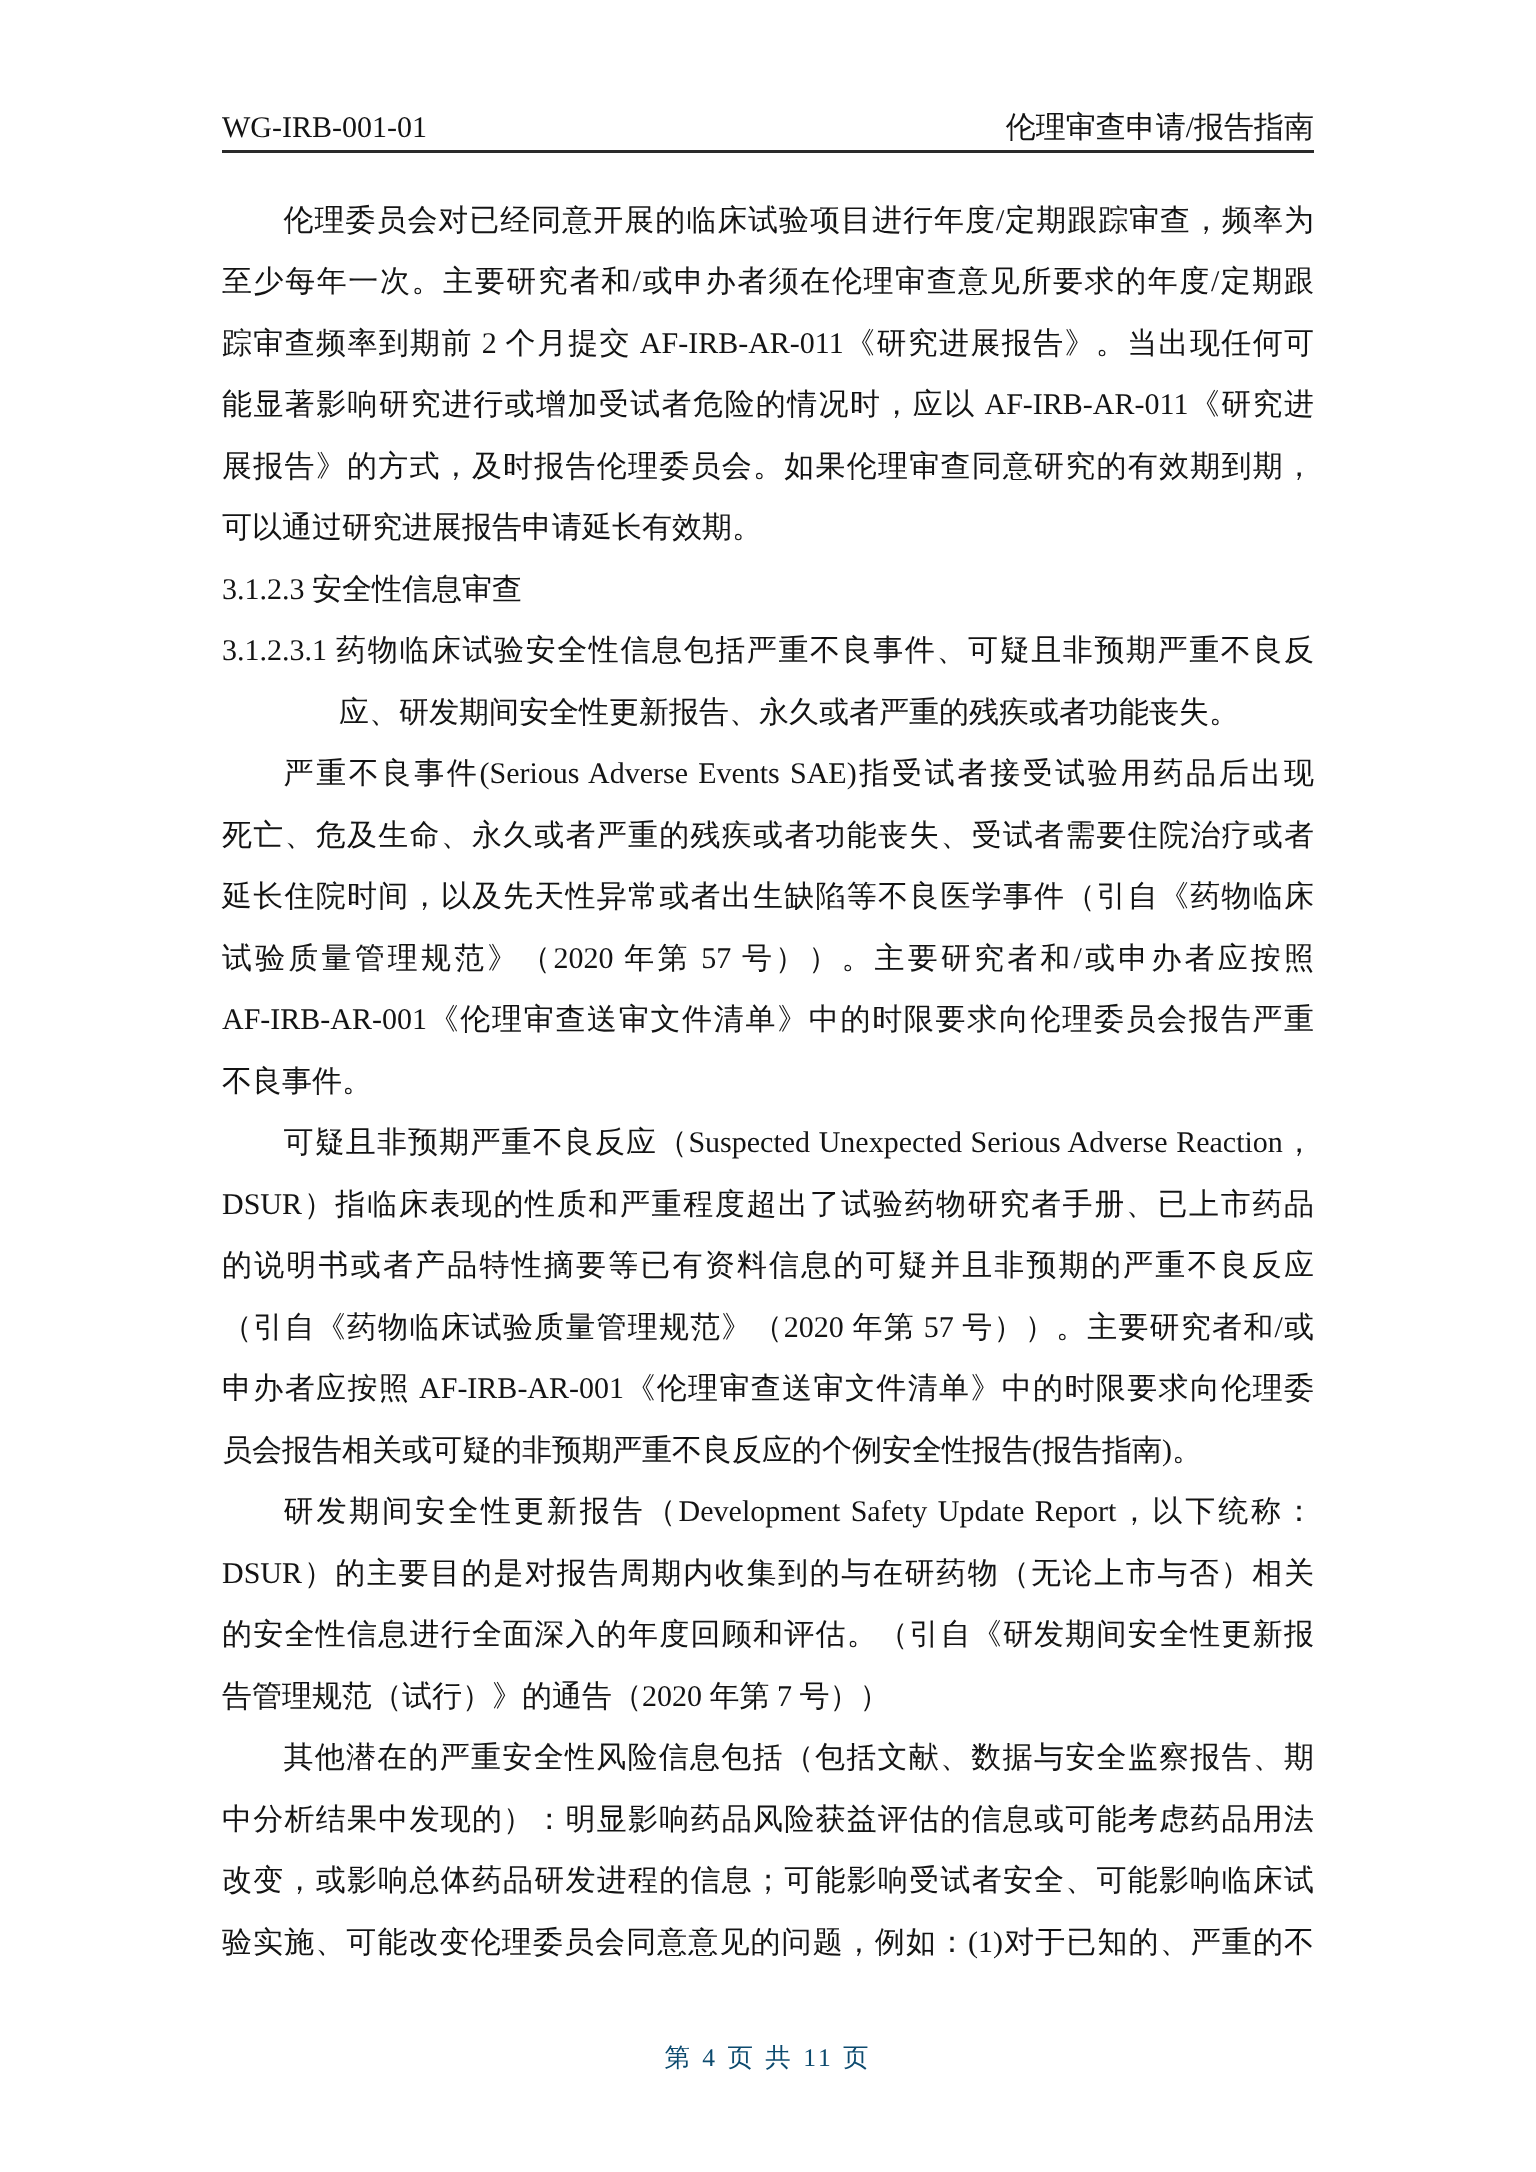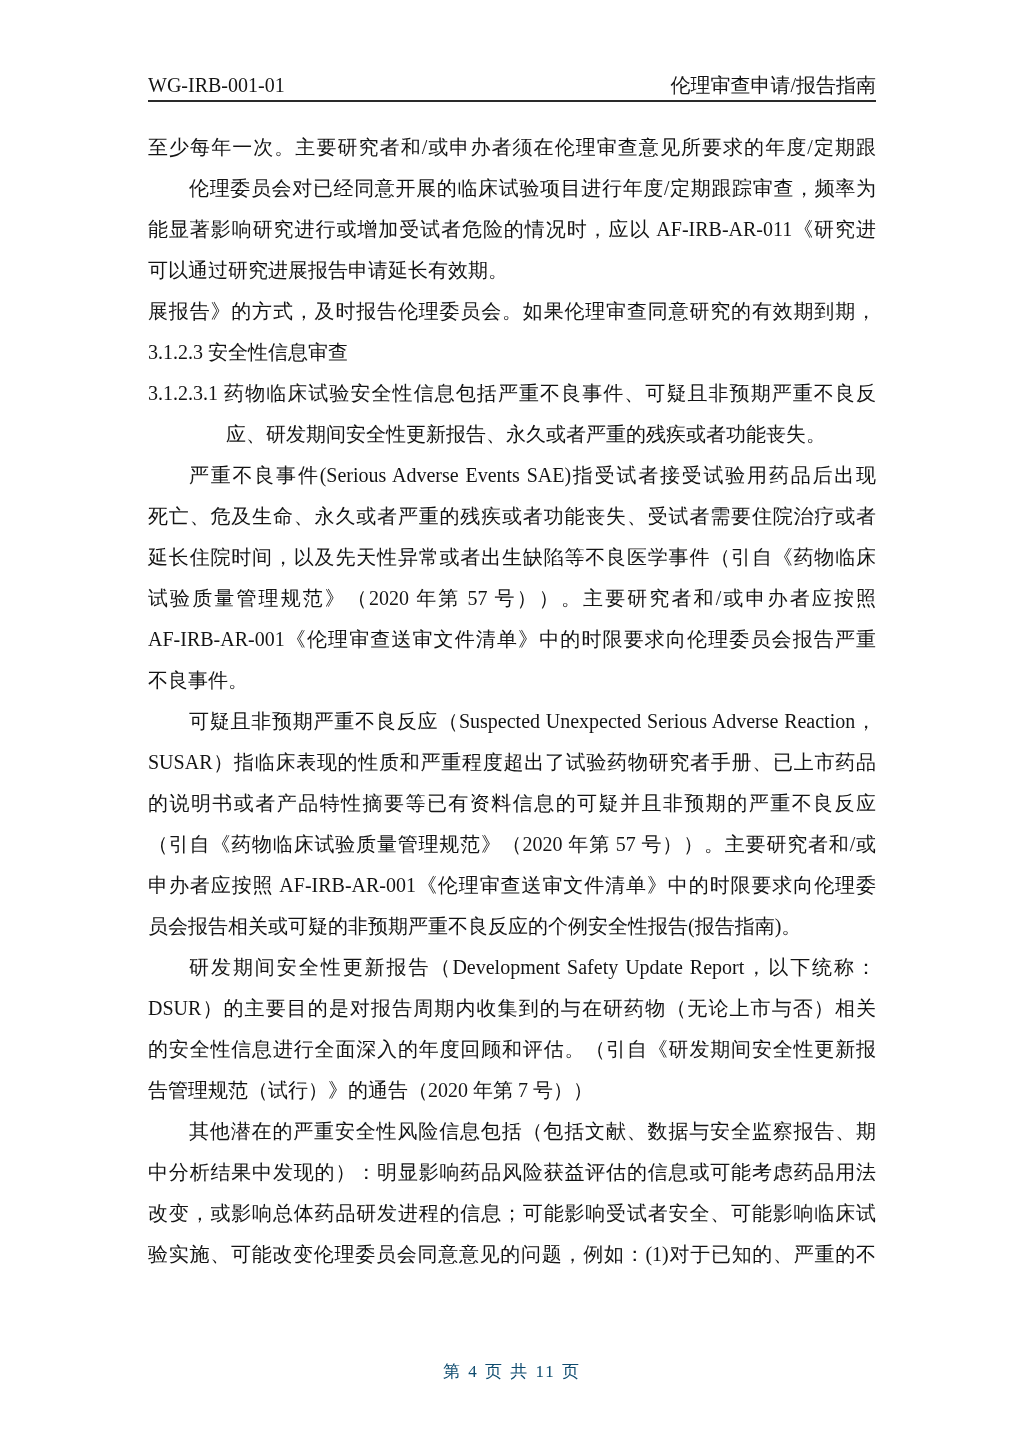--- a/index.html
+++ b/index.html
@@ -74,44 +74,45 @@
 
   <div class="header">
     <span>WG-IRB-001-01</span>
     <span>伦理审查申请/报告指南</span>
   </div>
 
   <div class="header-rule"></div>
 
   <div class="doc-body">
       <div class="para body">
+        <div class="line ind just">伦理委员会对已经同意开展的临床试验项目进行年度/定期跟踪审查，频率为</div>
         <div class="line just">至少每年一次。主要研究者和/或申办者须在伦理审查意见所要求的年度/定期跟</div>
-        <div class="line ind just">伦理委员会对已经同意开展的临床试验项目进行年度/定期跟踪审查，频率为</div>
+        <div class="line just">踪审查频率到期前 2 个月提交 AF-IRB-AR-011《研究进展报告》。当出现任何可</div>
         <div class="line just">能显著影响研究进行或增加受试者危险的情况时，应以 AF-IRB-AR-011《研究进</div>
+        <div class="line just">展报告》的方式，及时报告伦理委员会。如果伦理审查同意研究的有效期到期，</div>
         <div class="line">可以通过研究进展报告申请延长有效期。</div>
-        <div class="line just">展报告》的方式，及时报告伦理委员会。如果伦理审查同意研究的有效期到期，</div>
       </div>
       <div class="para heading">
         <div class="line">3.1.2.3 安全性信息审查</div>
       </div>
       <div class="para numbered">
         <div class="line just">3.1.2.3.1 药物临床试验安全性信息包括严重不良事件、可疑且非预期严重不良反</div>
         <div class="line hang">应、研发期间安全性更新报告、永久或者严重的残疾或者功能丧失。</div>
       </div>
       <div class="para body">
         <div class="line ind just">严重不良事件(Serious Adverse Events SAE)指受试者接受试验用药品后出现</div>
         <div class="line just">死亡、危及生命、永久或者严重的残疾或者功能丧失、受试者需要住院治疗或者</div>
         <div class="line just">延长住院时间，以及先天性异常或者出生缺陷等不良医学事件（引自《药物临床</div>
         <div class="line just">试验质量管理规范》（2020 年第 57 号））。主要研究者和/或申办者应按照</div>
         <div class="line just">AF-IRB-AR-001《伦理审查送审文件清单》中的时限要求向伦理委员会报告严重</div>
         <div class="line">不良事件。</div>
       </div>
       <div class="para body">
         <div class="line ind just">可疑且非预期严重不良反应（Suspected Unexpected Serious Adverse Reaction，</div>
-        <div class="line just">SUSAR）指临床表现的性质和严重程度超出了试验药物研究者手册、已上市药品</div>
+        <div class="line just">DSUR）指临床表现的性质和严重程度超出了试验药物研究者手册、已上市药品</div>
         <div class="line just">的说明书或者产品特性摘要等已有资料信息的可疑并且非预期的严重不良反应</div>
         <div class="line just">（引自《药物临床试验质量管理规范》（2020 年第 57 号））。主要研究者和/或</div>
         <div class="line just">申办者应按照 AF-IRB-AR-001《伦理审查送审文件清单》中的时限要求向伦理委</div>
         <div class="line">员会报告相关或可疑的非预期严重不良反应的个例安全性报告(报告指南)。</div>
       </div>
       <div class="para body">
         <div class="line ind just">研发期间安全性更新报告（Development Safety Update Report，以下统称：</div>
         <div class="line just">DSUR）的主要目的是对报告周期内收集到的与在研药物（无论上市与否）相关</div>
         <div class="line just">的安全性信息进行全面深入的年度回顾和评估。（引自《研发期间安全性更新报</div>
         <div class="line">告管理规范（试行）》的通告（2020 年第 7 号））</div>

